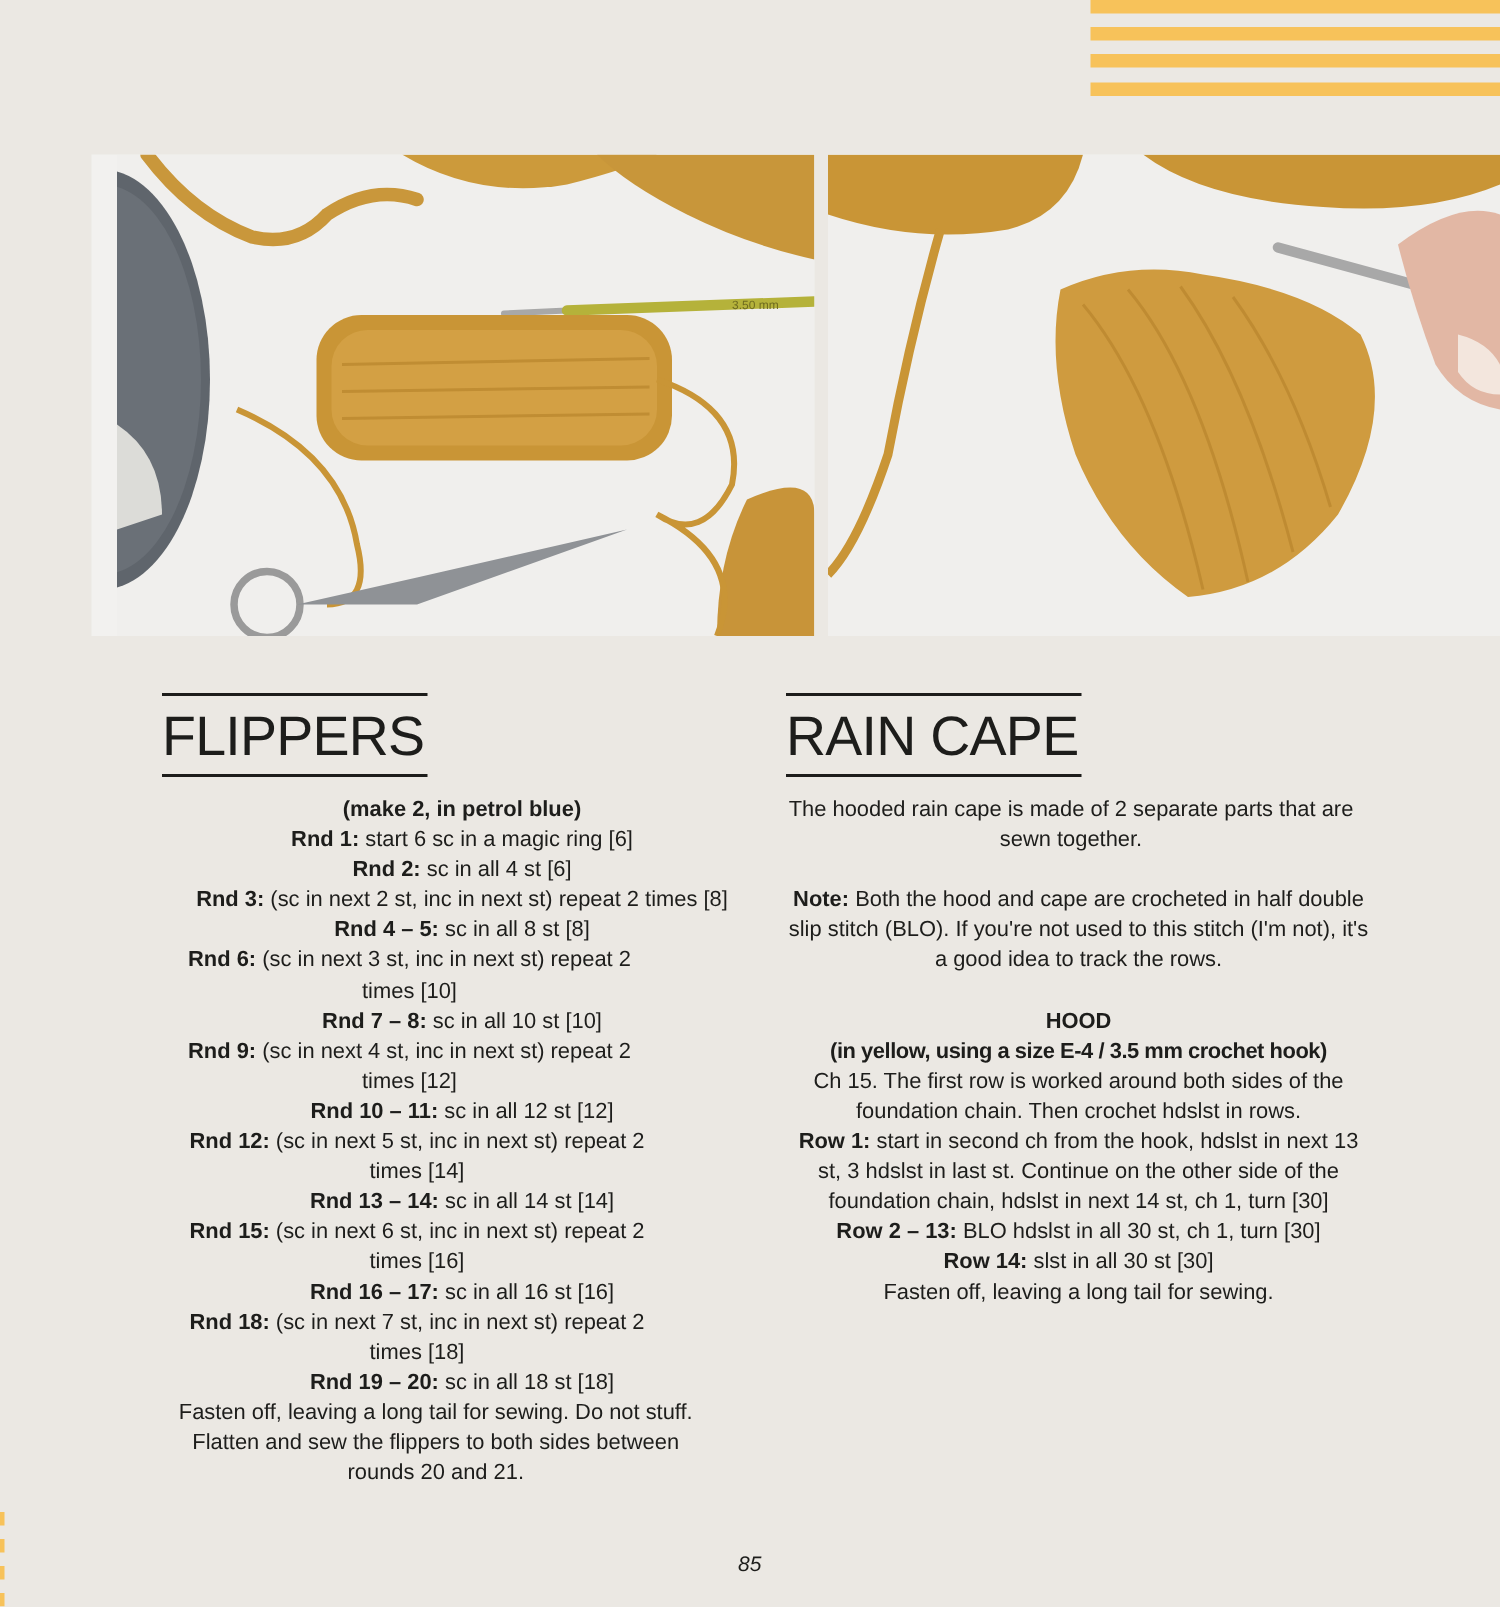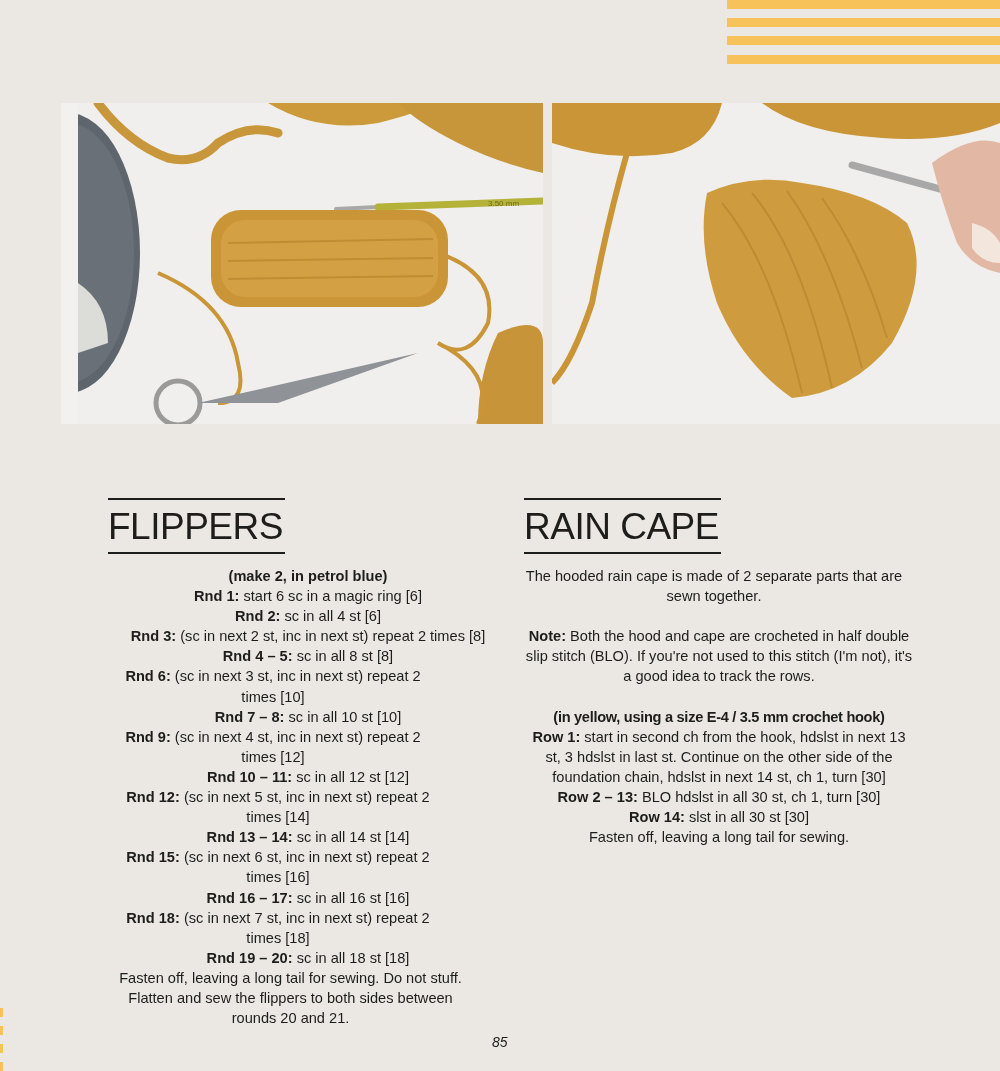--- a/index.html
+++ b/index.html
@@ -60,21 +60,20 @@
     }
     .col-left { left: 108px; }
     .col-right { left: 524px; width: 390px; }
 
     .heading-wrap {
       display: inline-block;
       border-top: 2px solid #1d1d1b;
       border-bottom: 2px solid #1d1d1b;
       padding: 6px 0 4px 0;
       margin-bottom: 12px;
-      margin-top: 36px;
     }
     .heading {
       font-size: 37px;
       font-weight: normal;
       letter-spacing: -0.5px;
       line-height: 42px;
       margin: 0;
       padding-right: 2px;
       white-space: nowrap;
     }
@@ -195,21 +194,23 @@
 
 <div class="column col-right">
   <div class="heading-wrap">
     <h2 class="heading">RAIN CAPE</h2>
   </div>
   <div class="text">
     <p style="width:380px">The hooded rain cape is made of 2 separate parts that are sewn together.</p>
     <div class="gap"></div>
     <p><b>Note:</b><span> Both the hood and cape are crocheted in half double slip stitch (BLO). If you're not used to this stitch (I'm not), it's a good idea to track the rows.</span></p>
     <div class="gap"></div>
+    <p><b>HOOD</b></p>
     <p><b style="letter-spacing:-0.3px">(in yellow, using a size E-4 / 3.5 mm crochet hook)</b></p>
+    <p>Ch 15. The first row is worked around both sides of the foundation chain. Then crochet hdslst in rows.</p>
     <p><b>Row 1:</b><span> start in second ch from the hook, hdslst in next 13 st, 3 hdslst in last st. Continue on the other side of the foundation chain, hdslst in next 14 st, ch 1, turn [30]</span></p>
     <p><b>Row 2 – 13:</b><span> BLO hdslst in all 30 st, ch 1, turn [30]</span></p>
     <p><b>Row 14:</b><span> slst in all 30 st [30]</span></p>
     <p>Fasten off, leaving a long tail for sewing.</p>
   </div>
 </div>
 
 <div class="page-number">85</div>
 
 </body></html>

